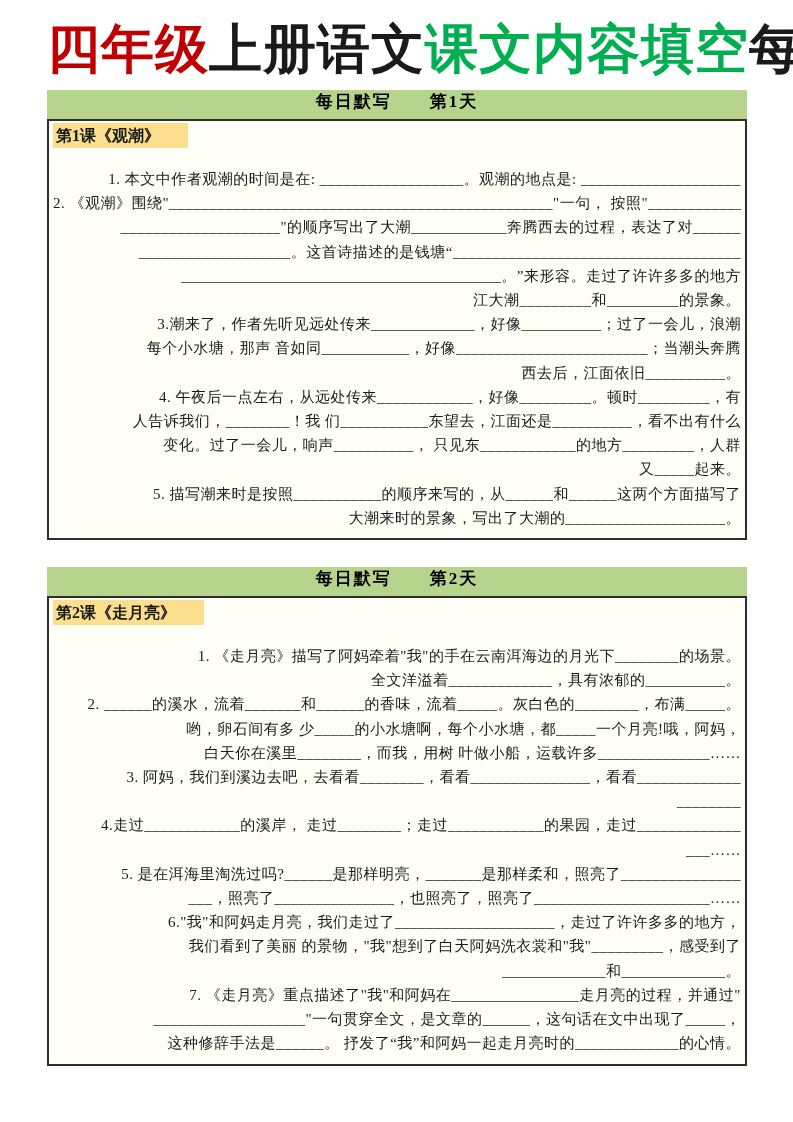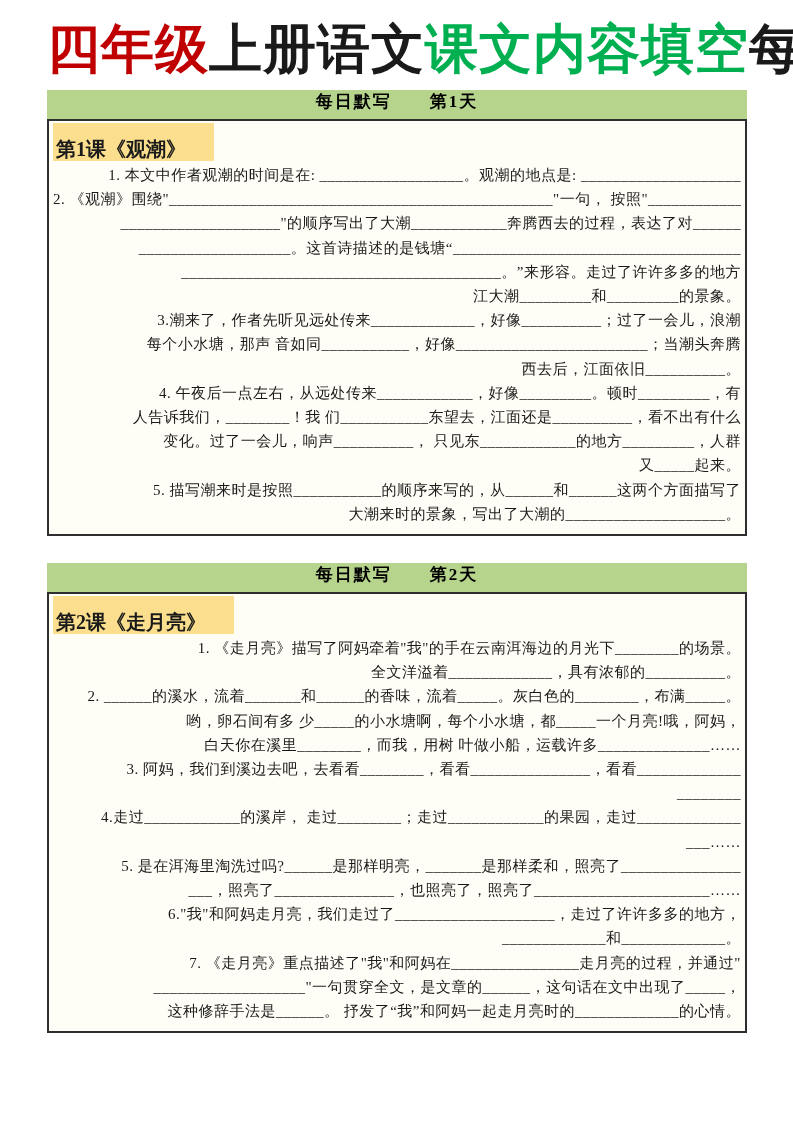--- a/index.html
+++ b/index.html
@@ -47,25 +47,25 @@
     background:var(--sheet-bg);
     padding:2px 4px 8px 4px;
     box-sizing:border-box;
   }
   .section-1 .sheet{min-height:385px;}
   .section-2 .sheet{min-height:438px;margin-bottom:0;}
   .section-1{margin-bottom:27px;}
   .lesson-label{
     display:inline-block;
     background:var(--label-bg);
-    font-size:20px;
+    font-size:16px;
     font-weight:bold;
     line-height:22px;
-    padding:15px 28px 1px 3px;
-    margin-bottom:2px;
+    padding:2px 28px 1px 3px;
+    margin-bottom:19px;
     white-space:nowrap;
   }
   .lines{display:block;}
   .line{
     font-size:15px;
     line-height:24.2px;
     letter-spacing:0.5px;
     white-space:nowrap;
     overflow:hidden;
     color:var(--text);
@@ -115,20 +115,21 @@
           <div class="line">2. ______的溪水，流着_______和______的香味，流着_____。灰白色的________，布满_____。</div>
           <div class="line">哟，卵石间有多 少_____的小水塘啊，每个小水塘，都_____一个月亮!哦，阿妈，</div>
           <div class="line">白天你在溪里________，而我，用树 叶做小船，运载许多______________……</div>
           <div class="line">3. 阿妈，我们到溪边去吧，去看看________，看看_______________，看看_____________</div>
           <div class="line">________</div>
           <div class="line">4.走过____________的溪岸， 走过________；走过____________的果园，走过_____________</div>
           <div class="line">___……</div>
           <div class="line">5. 是在洱海里淘洗过吗?______是那样明亮，_______是那样柔和，照亮了_______________</div>
           <div class="line">___，照亮了_______________，也照亮了，照亮了______________________……</div>
           <div class="line">6."我"和阿妈走月亮，我们走过了____________________，走过了许许多多的地方，</div>
+          <div class="line">我们看到了美丽 的景物，"我"想到了白天阿妈洗衣裳和"我"_________，感受到了</div>
           <div class="line">_____________和_____________。</div>
           <div class="line">7. 《走月亮》重点描述了"我"和阿妈在________________走月亮的过程，并通过"</div>
           <div class="line">___________________"一句贯穿全文，是文章的______，这句话在文中出现了_____，</div>
           <div class="line">这种修辞手法是______。 抒发了“我”和阿妈一起走月亮时的_____________的心情。</div>
         </div>
     </div>
   </section>
 
 </div>
 

